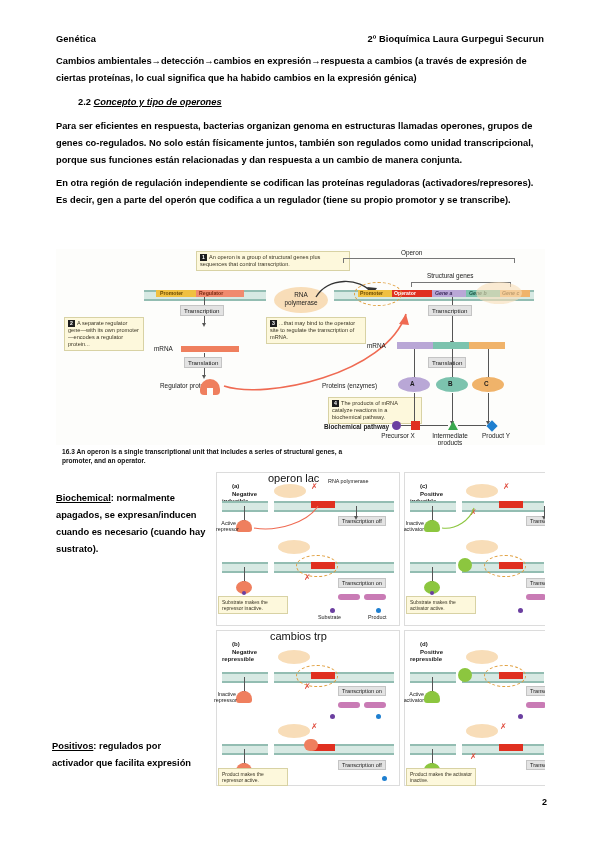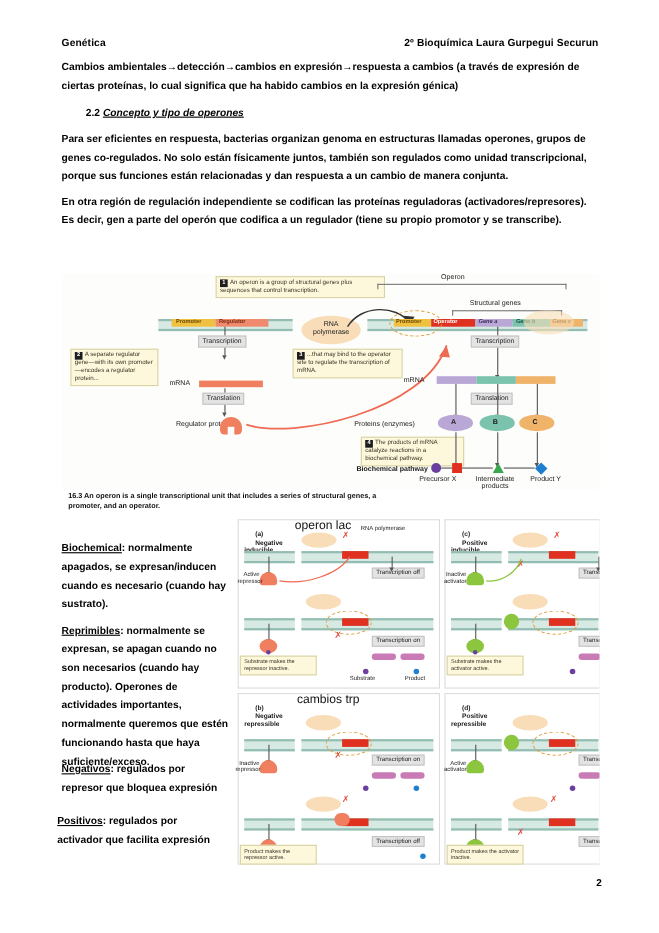--- a/index.html
+++ b/index.html
@@ -343,27 +343,21 @@
     <div class="prot" style="left:368px;top:295px;width:16px;height:13px;background:#8cc63f;border-radius:50%;"></div>
     <div class="dot" style="left:374px;top:305px;width:4px;height:4px;background:#1e7fd0;"></div>
     <div class="blk" style="left:470px;top:292px;font-size:5.6px;">Transcription off</div>
     <div class="note" style="left:350px;top:300px;width:62px;font-size:5px;line-height:6px;">Product makes the activator inactive.</div>
   </div>
 
   <div class="para" style="left:56px;top:490px;width:152px;line-height:17px;">
     <u>Biochemical</u><span>: normalmente apagados, se expresan/inducen cuando es necesario (cuando hay sustrato).</span>
   </div>
 
-  <div class="para" style="left:56px;top:565px;width:152px;line-height:17px;">
-    <u>Reprimibles</u><span>: normalmente se expresan, se apagan cuando no son necesarios (cuando hay producto). Operones de actividades importantes, normalmente queremos que estén funcionando hasta que haya suficiente/exceso.</span>
-  </div>
-
-  <div class="para" style="left:56px;top:691px;width:152px;line-height:17px;">
-    <u>Negativos</u><span>: regulados por represor que bloquea expresión</span>
-  </div>
+
 
   <div class="para" style="left:52px;top:738px;width:152px;line-height:17px;">
     <u>Positivos</u><span>: regulados por activador que facilita expresión</span>
   </div>
 
   <div class="pg">2</div>
 
 </div>
 
 </body></html>

